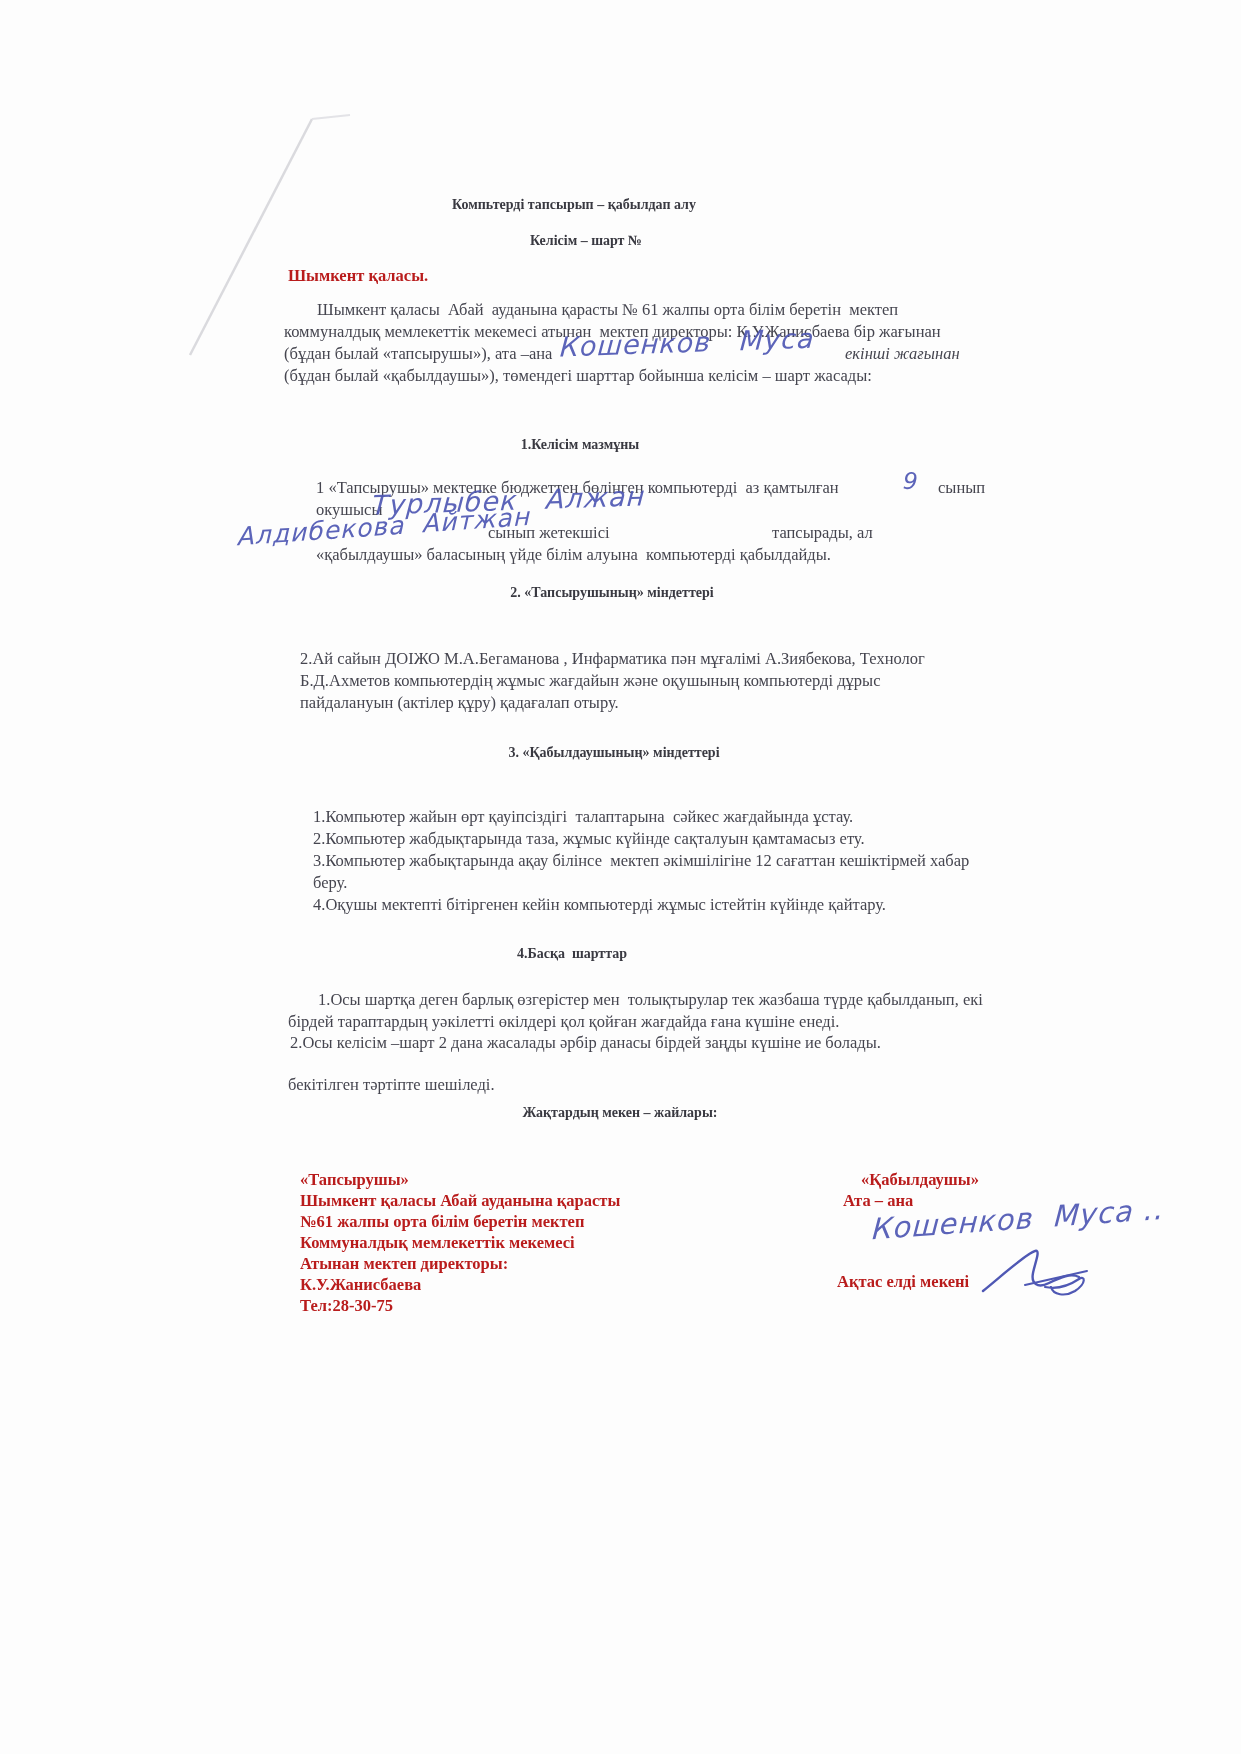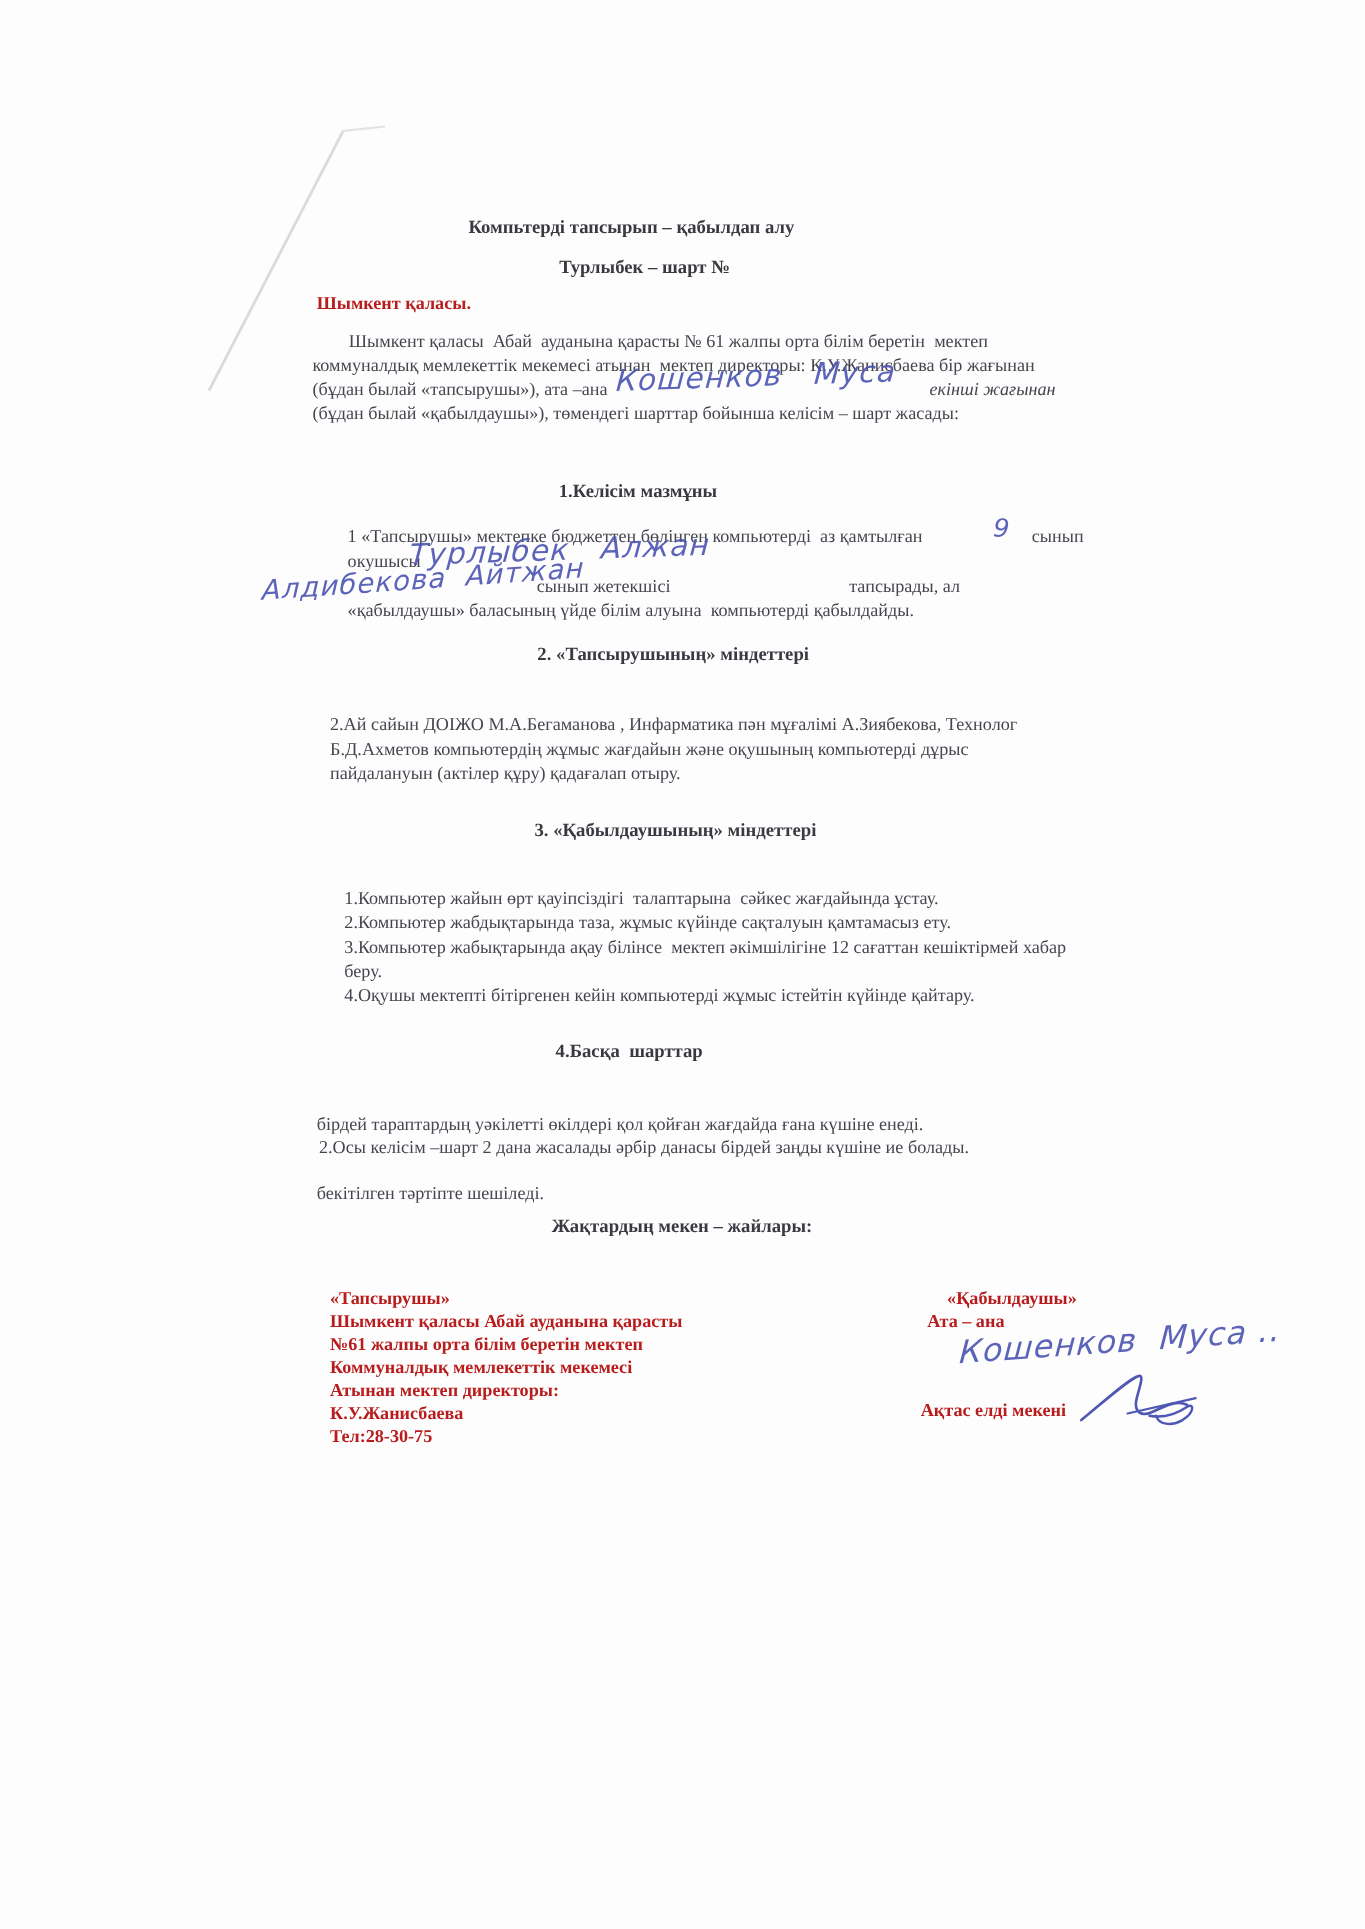--- a/index.html
+++ b/index.html
@@ -18,21 +18,21 @@
     line-height:20px;
     white-space:pre;
     color:#45454f;
   }
   .b{font-weight:bold;color:#b91c1c;}
   .c{
     position:absolute;
     left:283px;width:674px;
     text-align:center;
     font-weight:bold;
-    font-size:17px;
+    font-size:14px;
     color:#393941;
     white-space:pre;
   }
   .hw{
     position:absolute;
     font-family:"DejaVu Sans",sans-serif;
     font-style:italic;
     color:#4f58b4;
     white-space:pre;
     letter-spacing:1px;
@@ -44,21 +44,21 @@
 <body>
 
 <div class="page">
 
   <svg class="crease" style="left:160px;top:105px;" width="200" height="260" viewBox="0 0 200 260">
     <line x1="152" y1="14" x2="30" y2="250" stroke="#dadade" stroke-width="2.5"></line>
     <line x1="152" y1="14" x2="190" y2="10" stroke="#e3e3e7" stroke-width="2"></line>
   </svg>
 
   <div class="c" style="top:197px;transform:translateX(-46px);">Компьтерді тапсырып – қабылдап алу</div>
-  <div class="c" style="top:233px;transform:translateX(-34px);">Турлыбек – шарт №</div>
+  <div class="c" style="top:233px;transform:translateX(-34px);">Келісім – шарт №</div>
 
   <div class="t b" style="left:288px;top:266px;">Шымкент қаласы.</div>
 
   <div class="t" style="left:317px;top:300px;">Шымкент қаласы  Абай  ауданына қарасты № 61 жалпы орта білім беретін  мектеп</div>
   <div class="t" style="left:284px;top:322px;">коммуналдық мемлекеттік мекемесі атынан  мектеп директоры: К.У.Жанисбаева бір жағынан</div>
   <div class="t" style="left:284px;top:344px;">(бұдан былай «тапсырушы»), ата –ана</div>
   <div class="hw" style="left:560px;top:327px;font-size:27px;transform:rotate(-2deg) skewX(-6deg);">Кошенков   Муса</div>
   <div class="t" style="left:845px;top:344px;font-style:italic;">екінші жағынан</div>
   <div class="t" style="left:284px;top:366px;">(бұдан былай «қабылдаушы»), төмендегі шарттар бойынша келісім – шарт жасады:</div>
 
@@ -79,20 +79,21 @@
   <div class="t" style="left:300px;top:693px;">пайдалануын (актілер құру) қадағалап отыру.</div>
 
   <div class="c" style="top:745px;transform:translateX(-6px);">3. «Қабылдаушының» міндеттері</div>
   <div class="t" style="left:313px;top:807px;">1.Компьютер жайын өрт қауіпсіздігі  талаптарына  сәйкес жағдайында ұстау.</div>
   <div class="t" style="left:313px;top:829px;">2.Компьютер жабдықтарында таза, жұмыс күйінде сақталуын қамтамасыз ету.</div>
   <div class="t" style="left:313px;top:851px;">3.Компьютер жабықтарында ақау білінсе  мектеп әкімшілігіне 12 сағаттан кешіктірмей хабар</div>
   <div class="t" style="left:313px;top:873px;">беру.</div>
   <div class="t" style="left:313px;top:895px;">4.Оқушы мектепті бітіргенен кейін компьютерді жұмыс істейтін күйінде қайтару.</div>
 
   <div class="c" style="top:946px;transform:translateX(-48px);">4.Басқа  шарттар</div>
+  <div class="t" style="left:318px;top:990px;">1.Осы шартқа деген барлық өзгерістер мен  толықтырулар тек жазбаша түрде қабылданып, екі</div>
   <div class="t" style="left:288px;top:1012px;">бірдей тараптардың уәкілетті өкілдері қол қойған жағдайда ғана күшіне енеді.</div>
   <div class="t" style="left:290px;top:1033px;">2.Осы келісім –шарт 2 дана жасалады әрбір данасы бірдей заңды күшіне ие болады.</div>
   <div class="t" style="left:288px;top:1075px;">бекітілген тәртіпте шешіледі.</div>
 
   <div class="c" style="top:1105px;">Жақтардың мекен – жайлары:</div>
 
   <div class="t b" style="left:300px;top:1170px;">«Тапсырушы»</div>
   <div class="t b" style="left:300px;top:1191px;">Шымкент қаласы Абай ауданына қарасты</div>
   <div class="t b" style="left:300px;top:1212px;">№61 жалпы орта білім беретін мектеп</div>
   <div class="t b" style="left:300px;top:1233px;">Коммуналдық мемлекеттік мекемесі</div>

